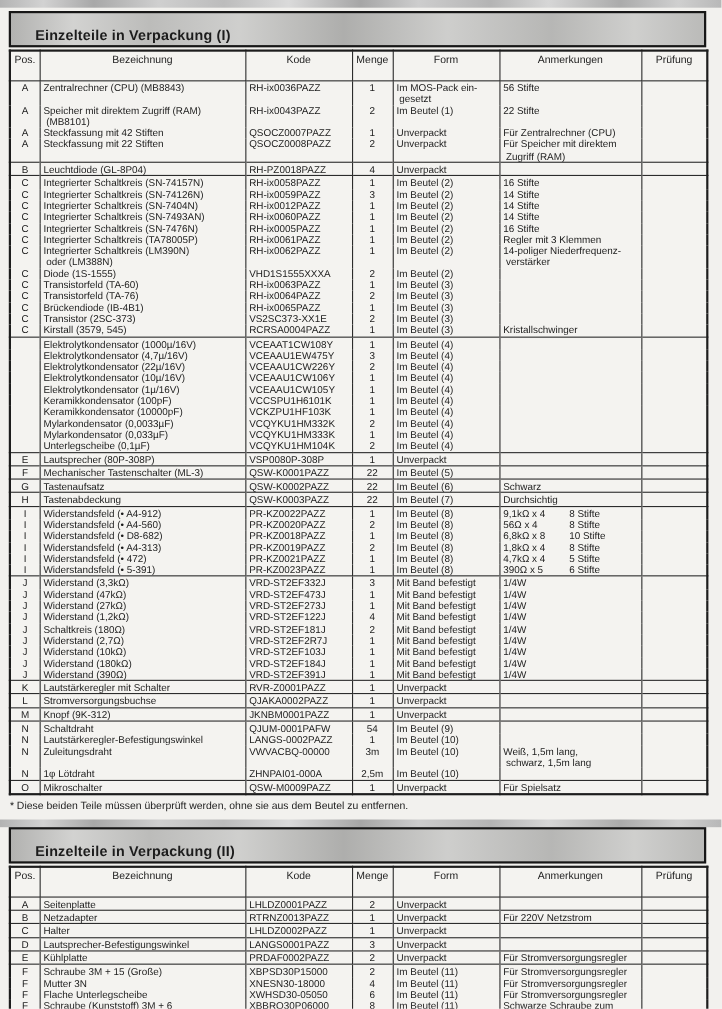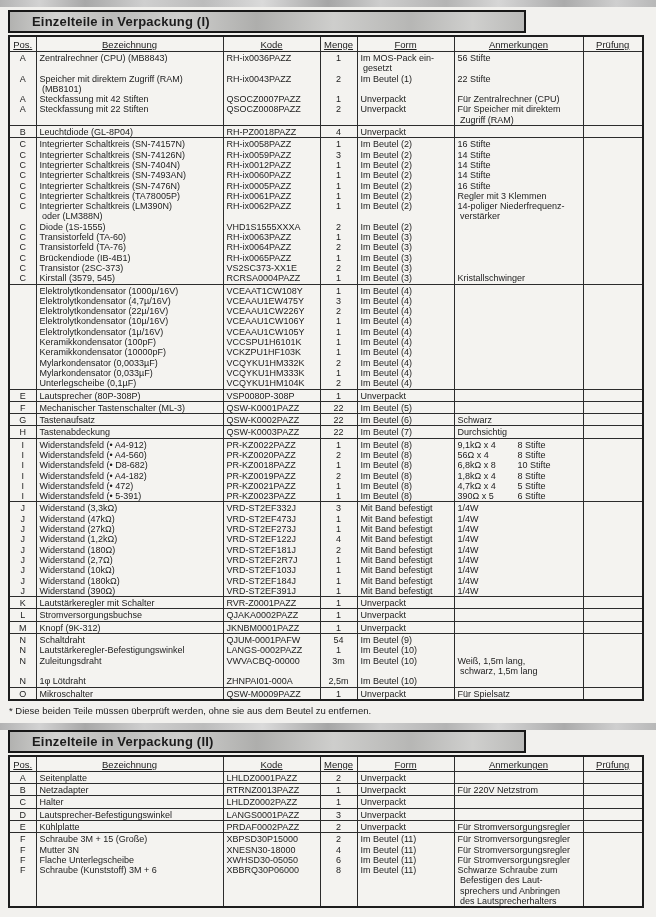--- a/index.html
+++ b/index.html
@@ -11,41 +11,41 @@
     -webkit-font-smoothing:antialiased;
   }
   .scan-strip {
     height:7px;
     background:
       linear-gradient(90deg,#b3b3b3 0%,#d2d2d2 6%,#a8a8a8 13%,#cfcfcf 22%,#bcbcbc 31%,#dadada 40%,#a6a6a6 50%,#cdcdcd 58%,#b4b4b4 68%,#d6d6d6 76%,#ababab 86%,#cfcfcf 94%,#b8b8b8 100%);
   }
   .sheet { padding:3px 14px 0 8px; }
   .title-bar {
     box-sizing:border-box;
-    width:518px;
+    width:634px;
     border:2px solid #171717;
     background:
       linear-gradient(90deg, rgba(0,0,0,0.10) 0%, rgba(255,255,255,0.22) 9%, rgba(0,0,0,0.05) 20%, rgba(255,255,255,0.16) 33%, rgba(0,0,0,0.12) 48%, rgba(255,255,255,0.14) 63%, rgba(0,0,0,0.08) 78%, rgba(255,255,255,0.16) 90%, rgba(0,0,0,0.06) 100%), #c6c6c4;
     font-weight:bold; font-size:13px; line-height:15px;
-    padding:2px 6px 2px 22px;
+    padding:12px 6px 2px 22px;
     margin-bottom:2px;
     letter-spacing:0.2px;
   }
   table.parts {
     border-collapse:collapse; table-layout:fixed;
     width:634px;
     border:2px solid #1d1d1d;
     background:#f4f3f0;
   }
   .col-pos{width:27px} .col-bezeichnung{width:187px} .col-kode{width:97px}
   .col-menge{width:37px} .col-form{width:97px} .col-anmerkungen{width:129px} .col-pruefung{width:60px}
   th {
     border:1px solid #2c2c2c;
     font-size:9.5px; font-weight:normal; color:#222;
-    padding:2px 0 1px 0; text-align:center;text-decoration:underline;
+    padding:2px 0 13px 0; text-align:center;
   }
   tbody { border-top:1.4px solid #2c2c2c; }
   td {
     border-left:1px solid #2c2c2c; border-right:1px solid #2c2c2c;
     font-size:9px; line-height:10.3px;
     padding:0 3px; vertical-align:top;
     white-space:pre-wrap;
   }
   tbody tr:first-child td { padding-top:1px; }
   td.c { text-align:center; }
@@ -415,21 +415,21 @@
             <td class="c">I</td>
             <td>Widerstandsfeld (• D8-682)</td>
             <td>PR-KZ0018PAZZ</td>
             <td class="c">1</td>
             <td>Im Beutel (8)</td>
             <td><span class="anm-left">6,8kΩ x 8</span><span>10 Stifte</span></td>
             <td></td>
           </tr>
           <tr>
             <td class="c">I</td>
-            <td>Widerstandsfeld (• A4-182)</td>
+            <td>Widerstandsfeld (• A4-313)</td>
             <td>PR-KZ0019PAZZ</td>
             <td class="c">2</td>
             <td>Im Beutel (8)</td>
             <td><span class="anm-left">1,8kΩ x 4</span><span>8 Stifte</span></td>
             <td></td>
           </tr>
           <tr>
             <td class="c">I</td>
             <td>Widerstandsfeld (• 472)</td>
             <td>PR-KZ0021PAZZ</td>
@@ -480,21 +480,21 @@
             <td class="c">J</td>
             <td>Widerstand (1,2kΩ)</td>
             <td>VRD-ST2EF122J</td>
             <td class="c">4</td>
             <td>Mit Band befestigt</td>
             <td>1/4W</td>
             <td></td>
           </tr>
           <tr>
             <td class="c">J</td>
-            <td>Widerstand (180Ω)</td>
+            <td>Schaltkreis (180Ω)</td>
             <td>VRD-ST2EF181J</td>
             <td class="c">2</td>
             <td>Mit Band befestigt</td>
             <td>1/4W</td>
             <td></td>
           </tr>
           <tr>
             <td class="c">J</td>
             <td>Widerstand (2,7Ω)</td>
             <td>VRD-ST2EF2R7J</td>

